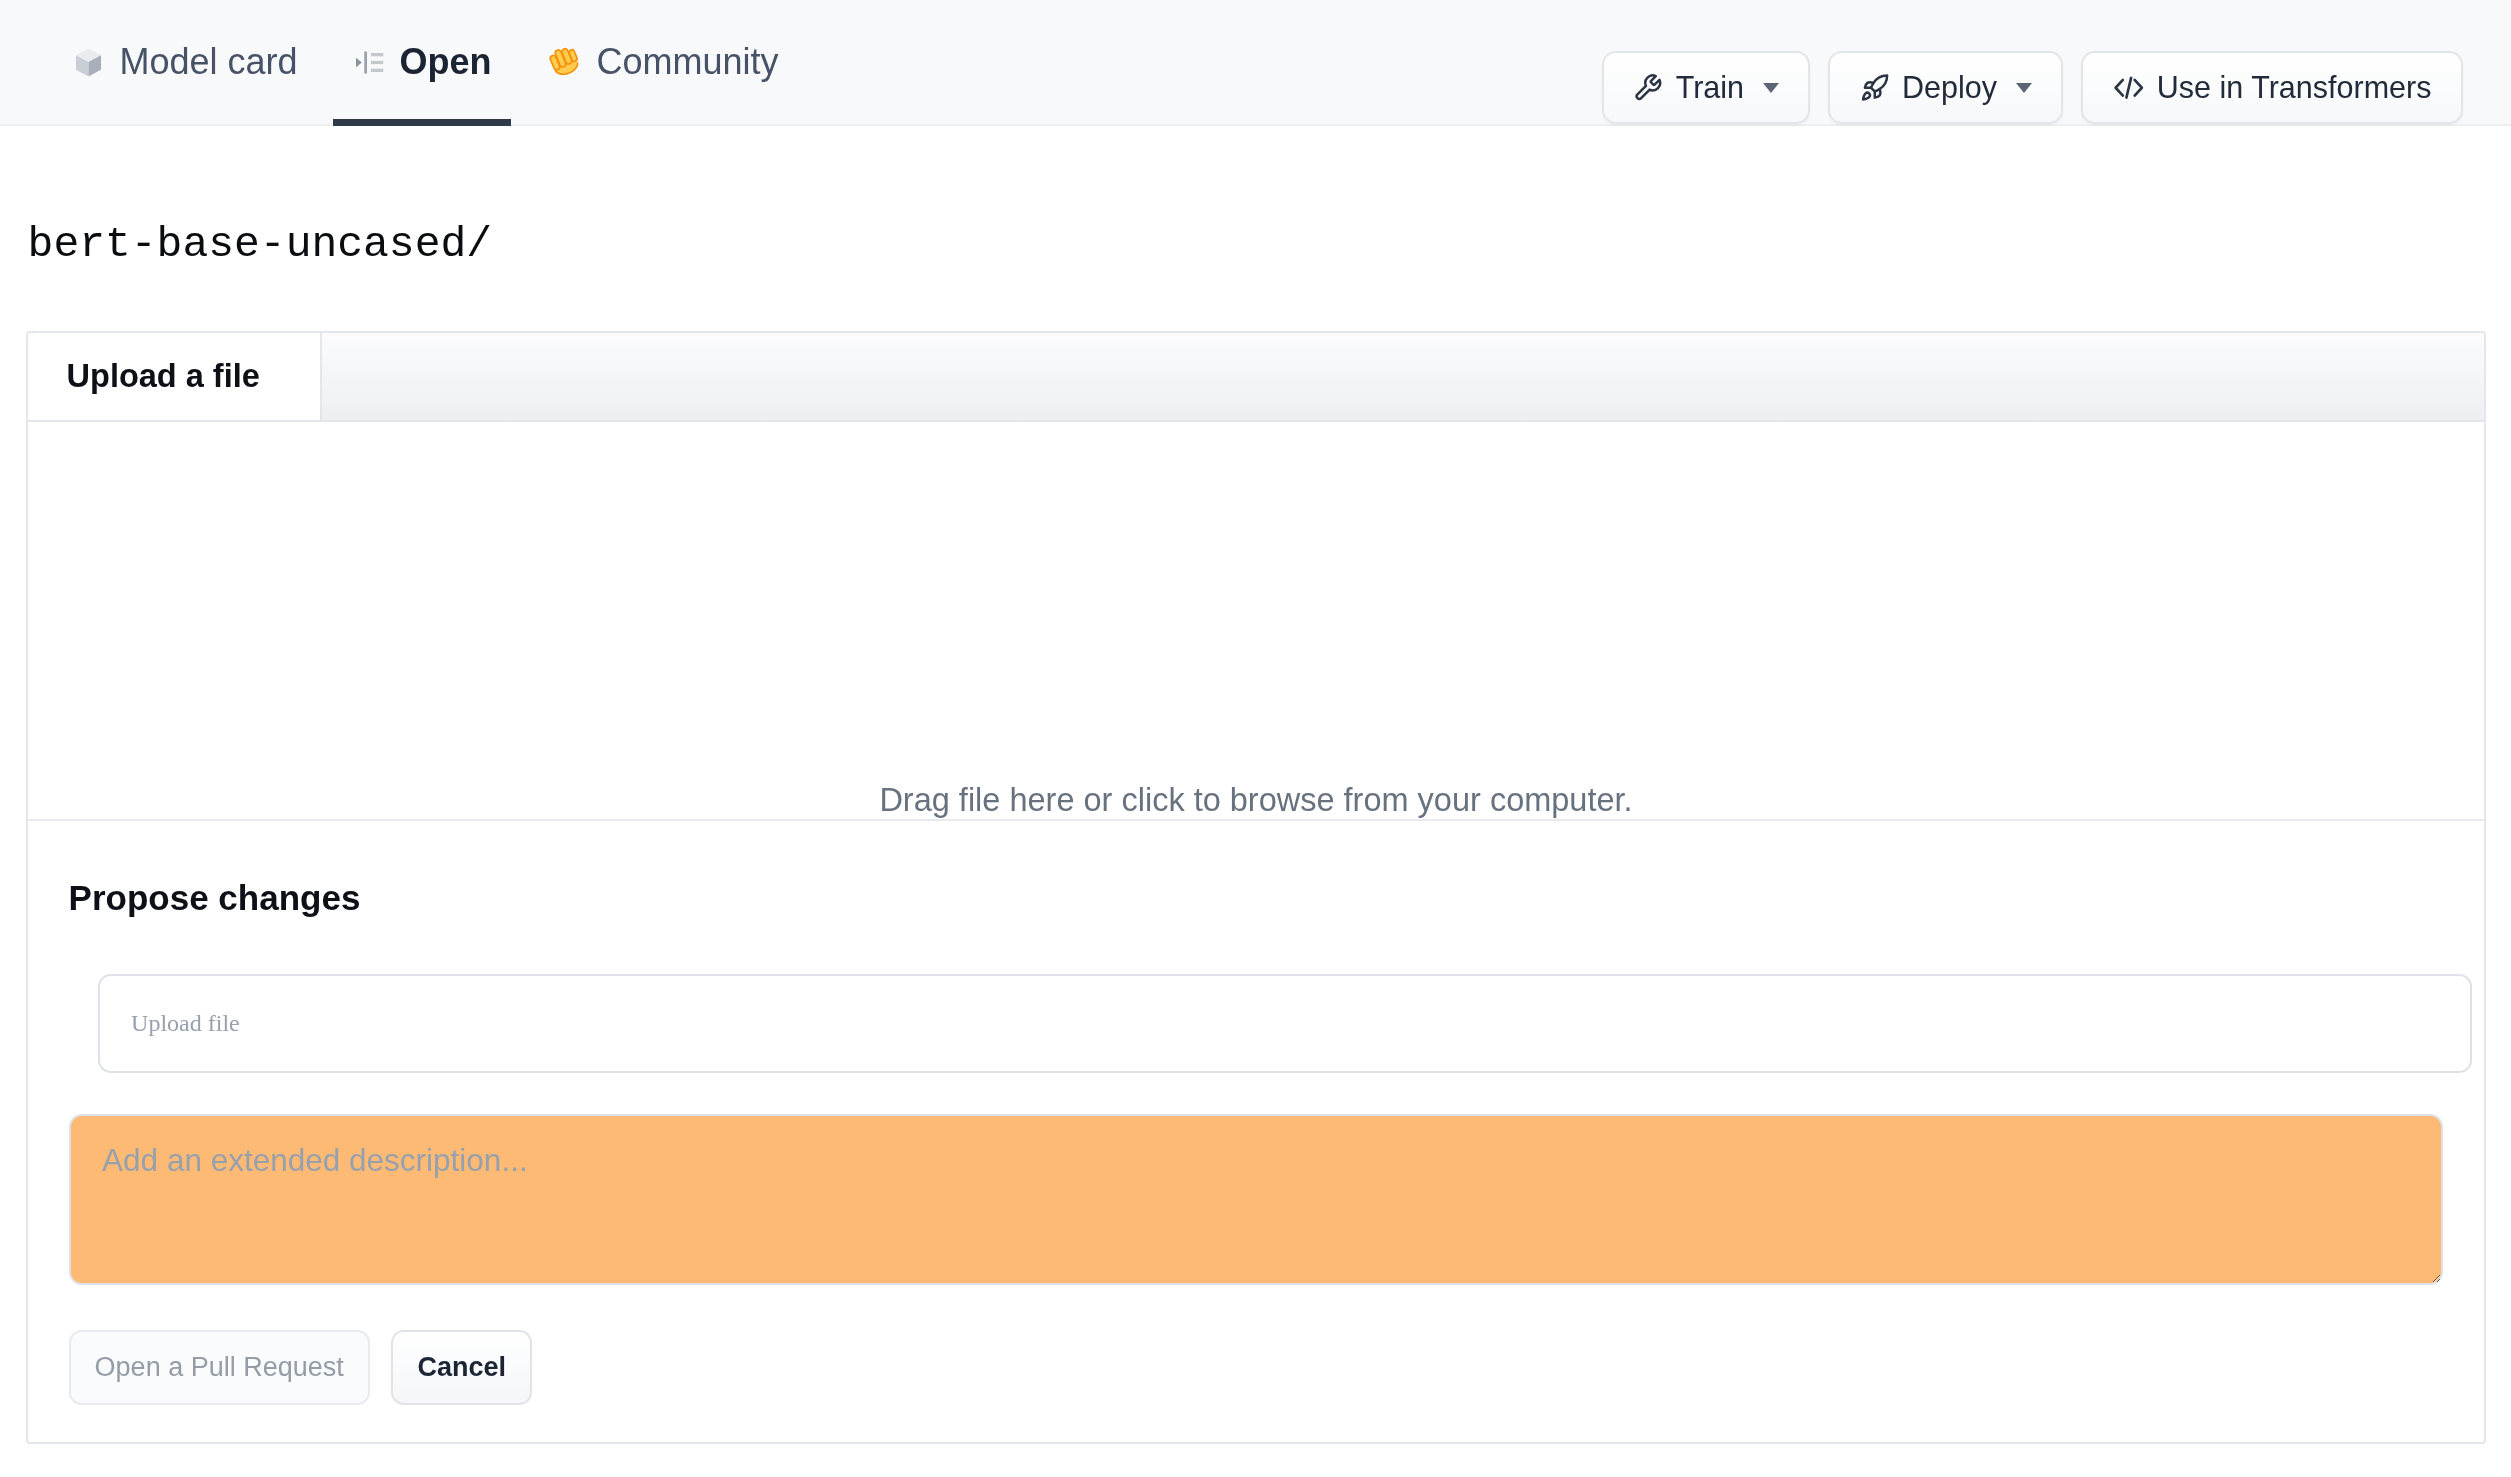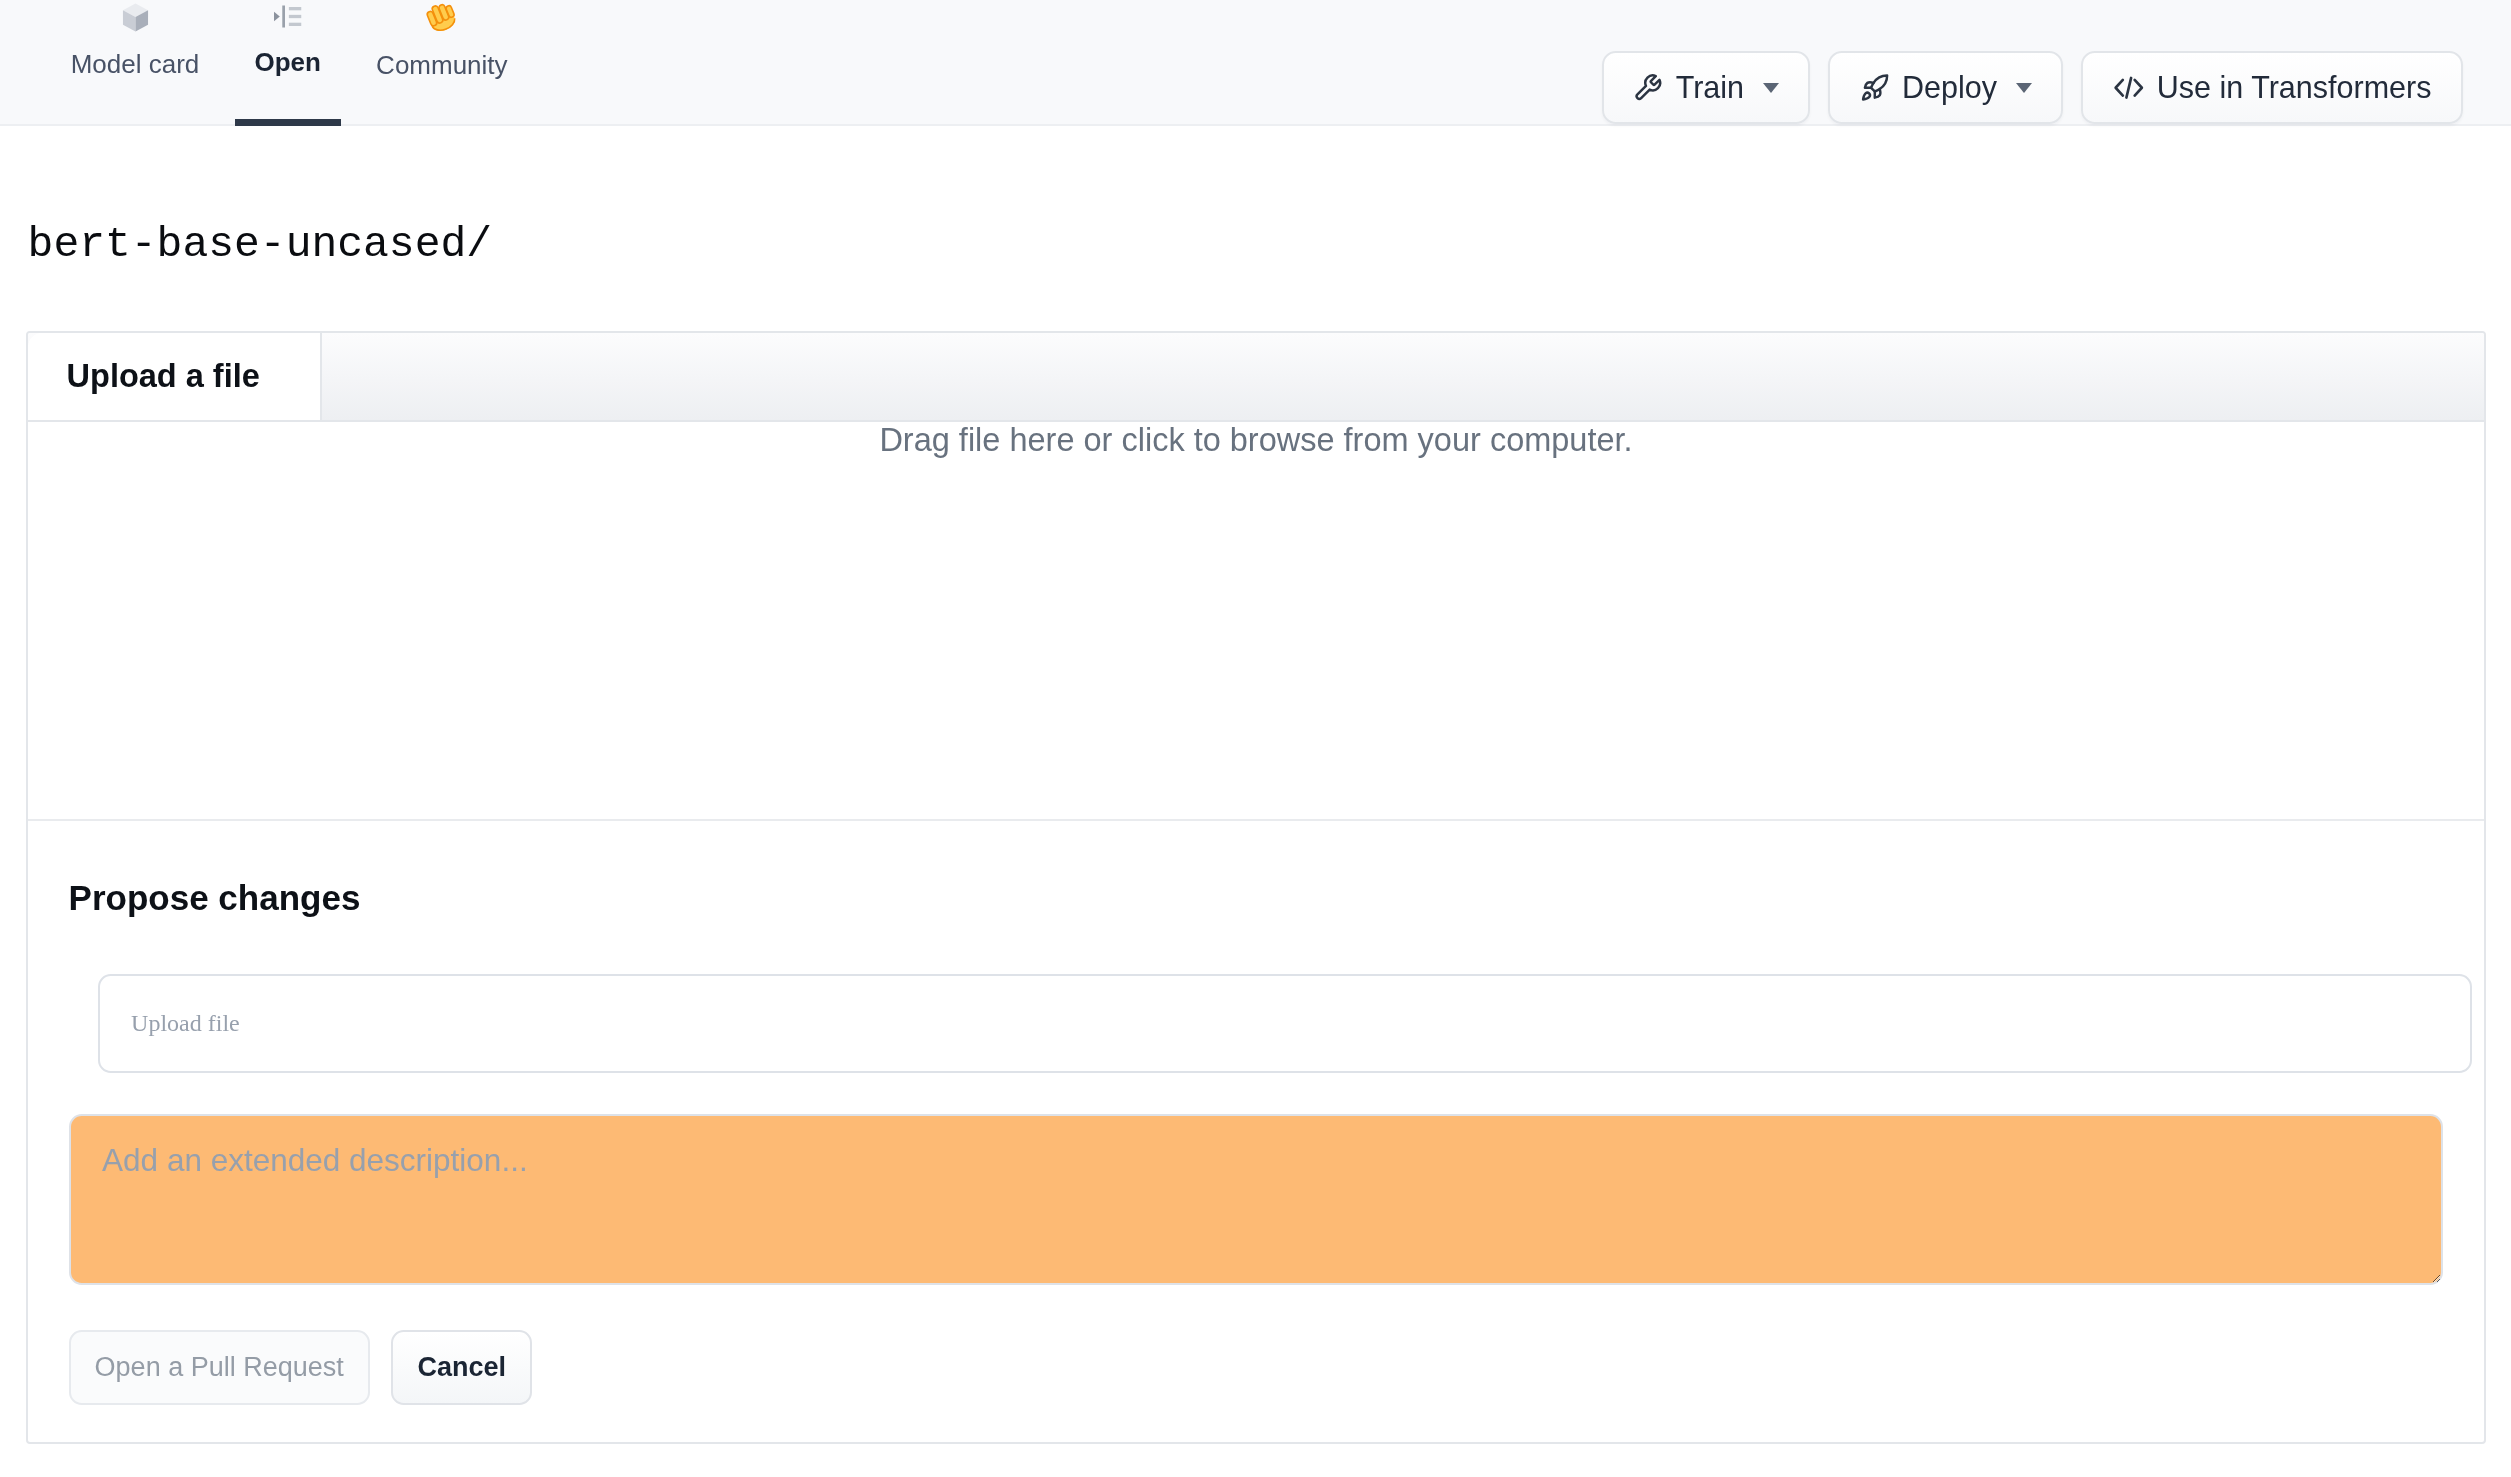--- a/index.html
+++ b/index.html
@@ -10,21 +10,21 @@
   }
   
   .nav{
     height:126px;background:#f8f9fb;border-bottom:2px solid #edeff2;
     display:flex;align-items:stretch;justify-content:space-between;
     padding:0 49px 0 51px;box-sizing:border-box;
   }
   .nav-left{display:flex;align-items:stretch;gap:15.8px;}
   .nav-tab{
     display:flex;align-items:center;gap:13.8px;padding:0 19.7px;position:relative;
-    font-size:26px;color:#485266;cursor:pointer;white-space:nowrap;flex-direction:column;
+    font-size:36px;color:#485266;cursor:pointer;white-space:nowrap;
   }
   .nav-tab.active{font-weight:700;color:#1b2433;}
   .nav-tab.active::after{
     content:"";position:absolute;left:0;right:0;bottom:-2px;height:6.9px;background:#2e3949;
   }
   .nav-tab .icon{display:flex;align-items:center;}
   .nav-right{display:flex;align-items:flex-end;gap:17.7px;}
   .nav-btn{
     display:flex;align-items:center;gap:12.8px;height:73px;padding:0 29.6px;
     background:linear-gradient(to bottom,#ffffff,#f7f8fa);
@@ -51,21 +51,21 @@
     height:89px;flex-shrink:0;display:flex;
     background:linear-gradient(to bottom,#fcfcfd,#edeff2);
     border-bottom:2px solid #e3e6ea;box-sizing:border-box;
   }
   .upload-tab{
     width:294px;background:#ffffff;border-right:2px solid #e3e6ea;
     display:flex;align-items:center;padding-left:39px;box-sizing:border-box;
     font-size:32.5px;font-weight:700;color:#0d1117;border-top-left-radius:13.8px;cursor:pointer;
   }
   .dropzone{
-    height:397px;flex-shrink:0;display:flex;align-items:flex-start;justify-content:center;
+    height:397px;flex-shrink:0;display:flex;align-items:flex-end;justify-content:center;
     font-size:32.5px;color:#68727f;cursor:pointer;background:#fff;
   }
   .propose{border-top:2px solid #e9ebee;padding:43px 41px 0;flex:1;box-sizing:border-box;}
   .propose h2{font-size:35px;font-weight:700;color:#0d1117;margin:11.8px 0 0 0;line-height:43px;}
   .file-input{
     display:block;margin-top:55px;width:100%;height:99px;box-sizing:border-box;
     border:2px solid #dee2e8;border-radius:12.8px;padding:0 31.5px;
     font-size:24px;color:#111724;font-family:Liberation Serif, serif;outline:none;background:#fff;margin-left:29px;
   }
   .desc-input{

